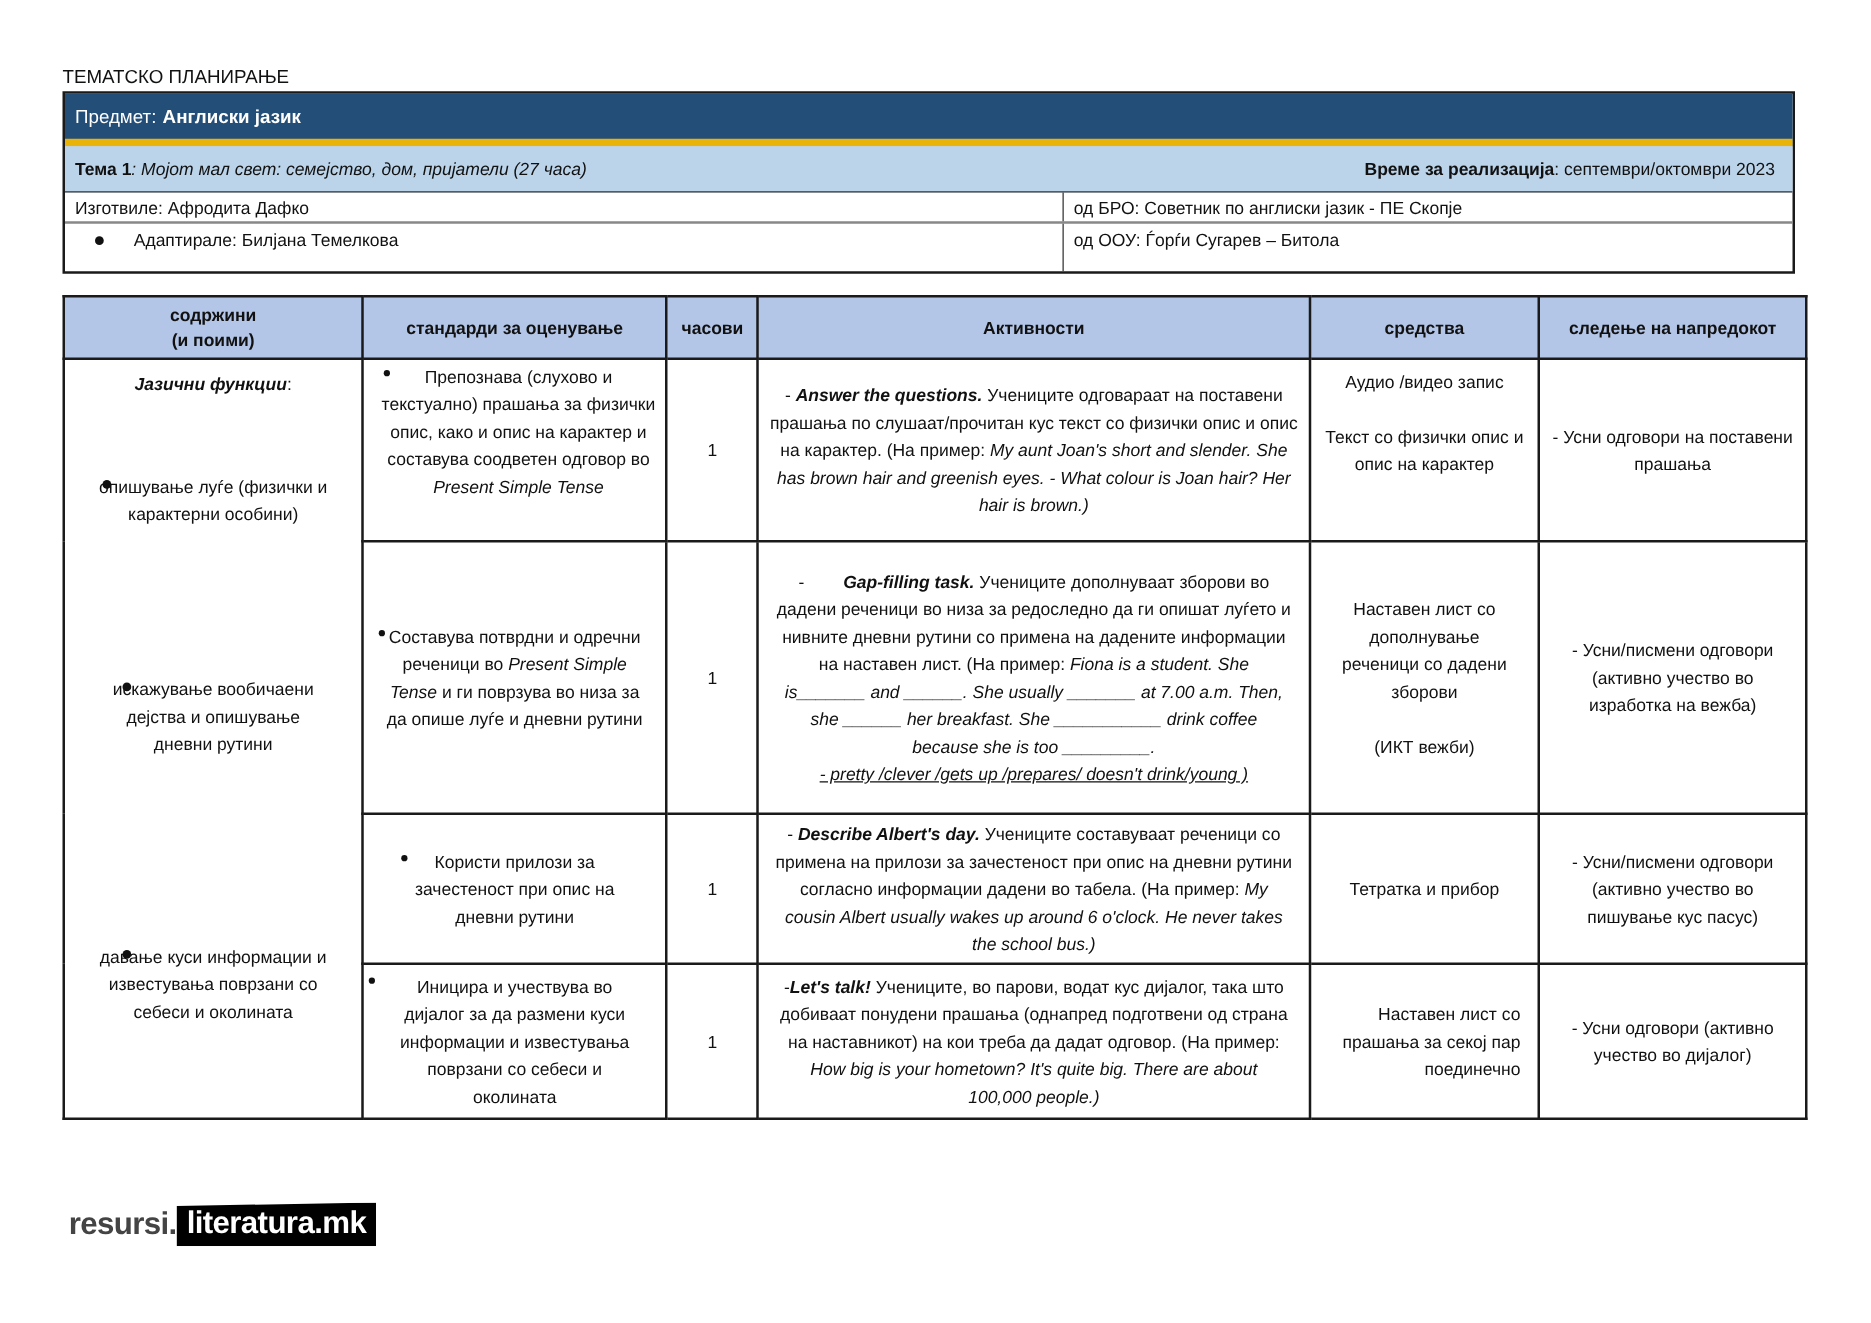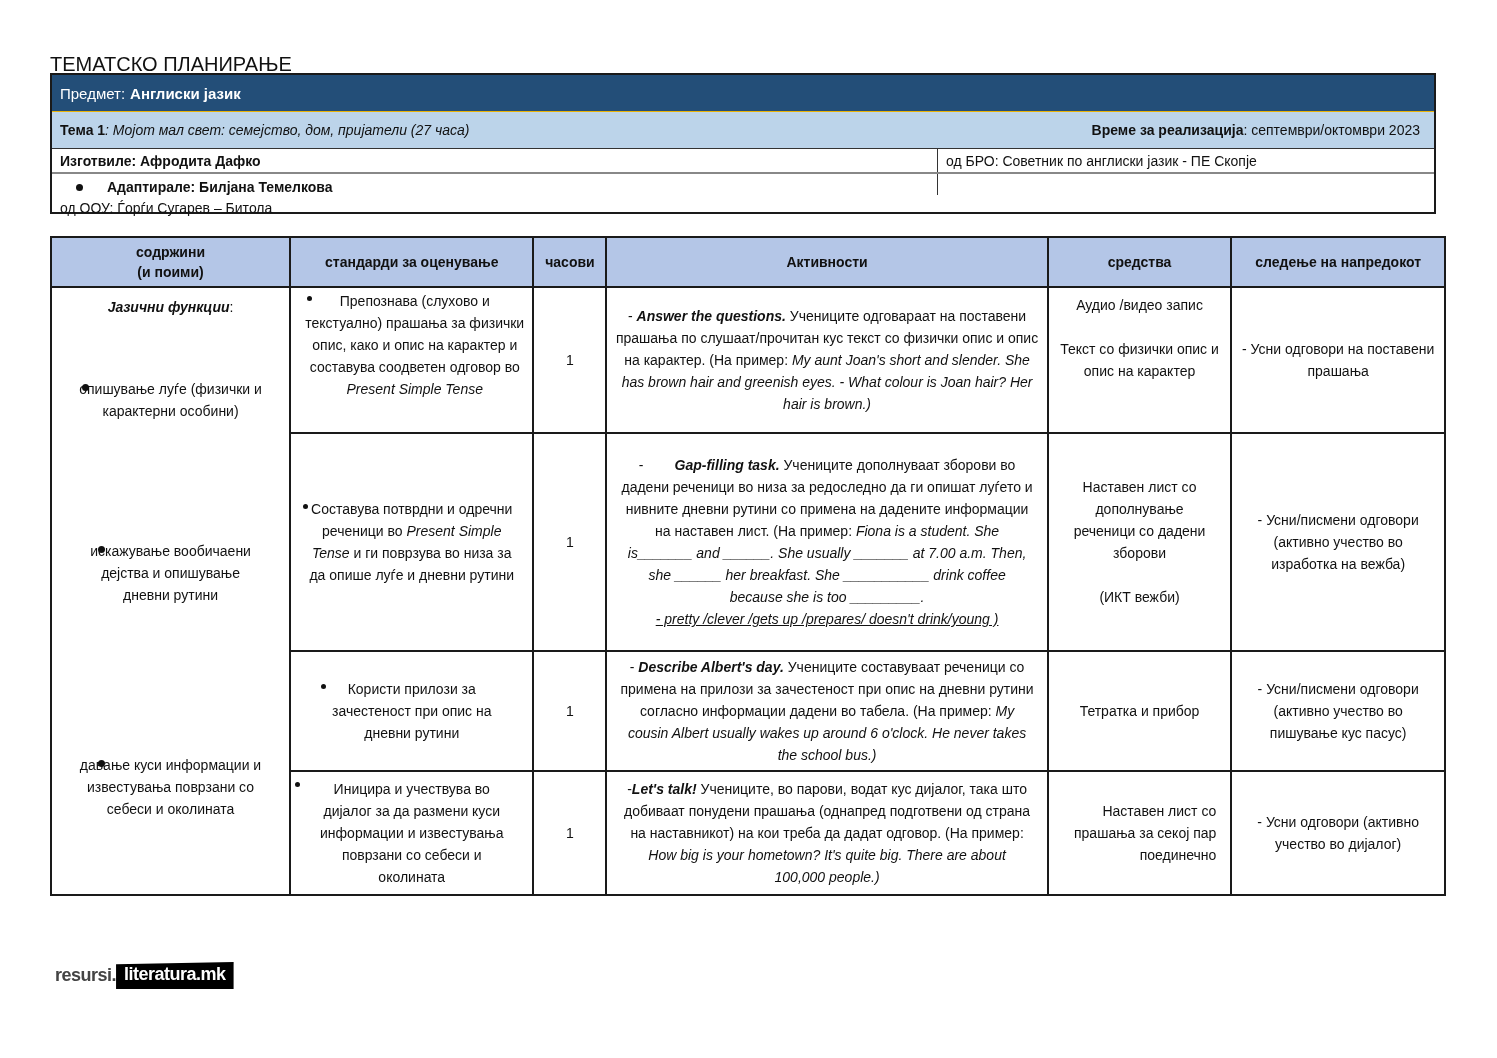--- a/index.html
+++ b/index.html
@@ -1,44 +1,44 @@
 <!DOCTYPE html>
 <html><head>
 <meta charset="utf-8">
 <style>
   html, body { margin:0; padding:0; background:#ffffff; }
   body { width:1497px; height:1058px; position:relative; font-family:"Liberation Sans", sans-serif; color:#111; overflow:hidden; }
-  .doc-title { position:absolute; left:50px; top:53px; font-size:20px; font-weight:normal; letter-spacing:0px; }
+  .doc-title { position:absolute; left:50px; top:53px; font-size:15px; font-weight:normal; letter-spacing:0px; }
   .info { position:absolute; left:50px; top:73px; width:1386px; border:2px solid #1a1a1a; box-sizing:border-box; }
-  .info .row-subject { background:#234e78; color:#fff; height:36px; display:flex; align-items:center; padding-left:8px; font-size:15px; border-bottom:1px solid #eab308; }
+  .info .row-subject { background:#234e78; color:#fff; height:36px; display:flex; align-items:center; padding-left:8px; font-size:15px; border-bottom:6px solid #eab308; }
   .info .row-subject b { margin-left:5px; }
   .info .row-theme { background:#bcd4ea; height:36px; display:flex; align-items:center; justify-content:space-between; padding:0 14px 0 8px; font-size:14px; border-bottom:1px solid #333; }
   .info .row-theme i { font-style:italic; }
   .info .row-authors { display:flex; font-size:14px; }
-  .info .row-authors .c1 { width:886px; border-right:1px solid #333; box-sizing:border-box; padding-left:8px;font-weight:bold; }
+  .info .row-authors .c1 { width:799px; border-right:1px solid #333; box-sizing:border-box; padding-left:8px; }
   .info .row-authors .c2 { flex:1; padding-left:8px; }
   .info .r1 { height:23px; display:flex; border-bottom:2px solid #888; }
   .info .r1 > div { display:flex; align-items:center; }
-  .info .r2 { height:38px; display:flex;flex-direction:column; }
+  .info .r2 { height:38px; display:flex; }
   .info .r2 > div { padding-top:5px; }
   .bullet { display:inline-block; width:7px; height:7px; border-radius:50%; background:#111; margin:0 24px 2px 16px; vertical-align:middle; }
 
   table.plan { position:absolute; left:50px; top:236px; width:1396px; border-collapse:collapse; font-size:14px; }
   table.plan th, table.plan td { border:2px solid #1a1a1a; text-align:center; vertical-align:middle; padding:0 6px; line-height:22px; }
   table.plan th { background:#b4c6e7; font-weight:bold; font-size:14px; height:48px; line-height:20px; }
   table.plan td.content-cell { vertical-align:top; padding-top:8px; }
   .col1 { width:228px; } .col2 { width:240px; } .col3 { width:60px; } .col4 { width:443px;margin-top:22px; } .col5 { width:160px; } .col6 { width:187px; }
   .std { position:relative; padding-left:6px; }
   .std .sb { position:absolute; left:-2px; top:6px; width:5px; height:5px; border-radius:50%; background:#111; }
   .func-title { font-weight:bold; font-style:italic; }
   .func-item { position:relative; }
   .func-item .fb { position:absolute; width:7px; height:7px; border-radius:50%; background:#111; }
   em { font-style:italic; }
   .act b { font-weight:bold; font-style:italic; }
-  .logo { position:absolute; left:55px; top:962px; display:flex; align-items:center; font-size:18px; font-weight:bold; }
+  .logo { position:absolute; left:55px; top:962px; display:flex; align-items:center; font-size:25px; font-weight:bold; }
   .logo .l1 { color:#444; letter-spacing:-0.5px; }
   .logo .l2 { background:#000000; color:#fff; padding:2px 8px 4px 8px; clip-path:polygon(0 8%, 100% 0, 100% 100%, 0 100%); letter-spacing:-0.5px; }
 </style>
 </head>
 <body>
 
 <div class="doc-title">ТЕМАТСКО ПЛАНИРАЊЕ</div>
 
 <div class="info">
   <div class="row-subject">

